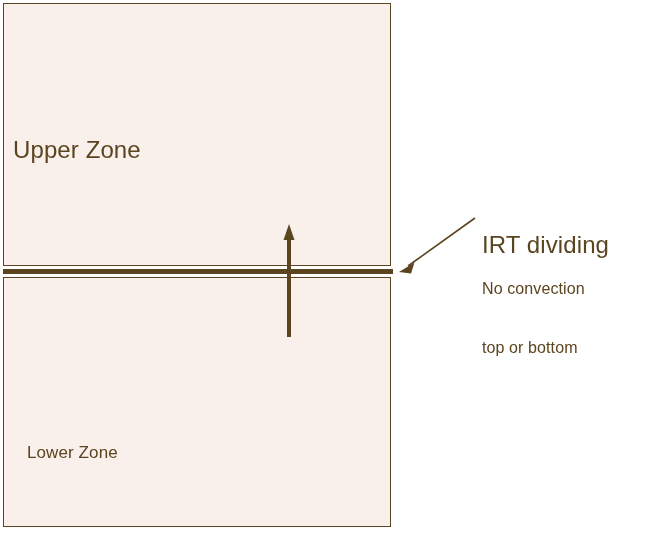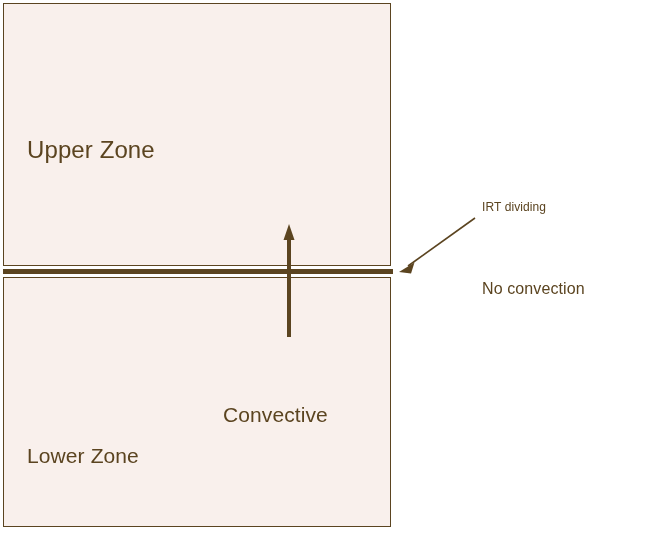--- a/index.html
+++ b/index.html
@@ -50,39 +50,39 @@
 
   
   .label {
     position: absolute;
     color: #5b4420;
     white-space: pre;
     line-height: 1.22;
     letter-spacing: 0.1px;
   }
   #upper-zone-label {
-    left: 27px;
+    left: 13px;
     top: 135px;
     font-size: 24px;
   }
   #lower-zone-label {
     left: 27px;
     top: 443px;
-    font-size: 21px;
+    font-size: 17px;
   }
   #convective-plumes-label {
     left: 223px;
     top: 351px;
     font-size: 21px;
     text-align: left;
   }
   #annotation-line-1 {
     left: 482px;
     top: 171px;
-    font-size: 12px;
+    font-size: 24px;
   }
   #annotation-line-2 {
     left: 482px;
     top: 240px;
     font-size: 16px;
   }
 
   
   #arrow-layer {
     position: absolute;
@@ -115,24 +115,24 @@
       <line x1="475" y1="218" x2="408" y2="266" stroke="#5b4420" stroke-width="1.6"></line>
       <polygon points="399,272 414.5,262.5 411,273.5" fill="#5b4420"></polygon>
     </g>
   </svg>
 
   <div id="upper-zone-label" class="label">Upper Zone</div>
 
   <div id="lower-zone-label" class="label">Lower Zone</div>
 
   <div id="convective-plumes-label" class="label">
-    <div>Convective</div>
   </div>
 
   <div id="annotation-line-1" class="label">
     <div>IRT dividing</div>
   </div>
 
   <div id="annotation-line-2" class="label">
     <div>No convection</div>
+    <div>top or bottom</div>
   </div>
 
 </div>
 
 </body></html>

